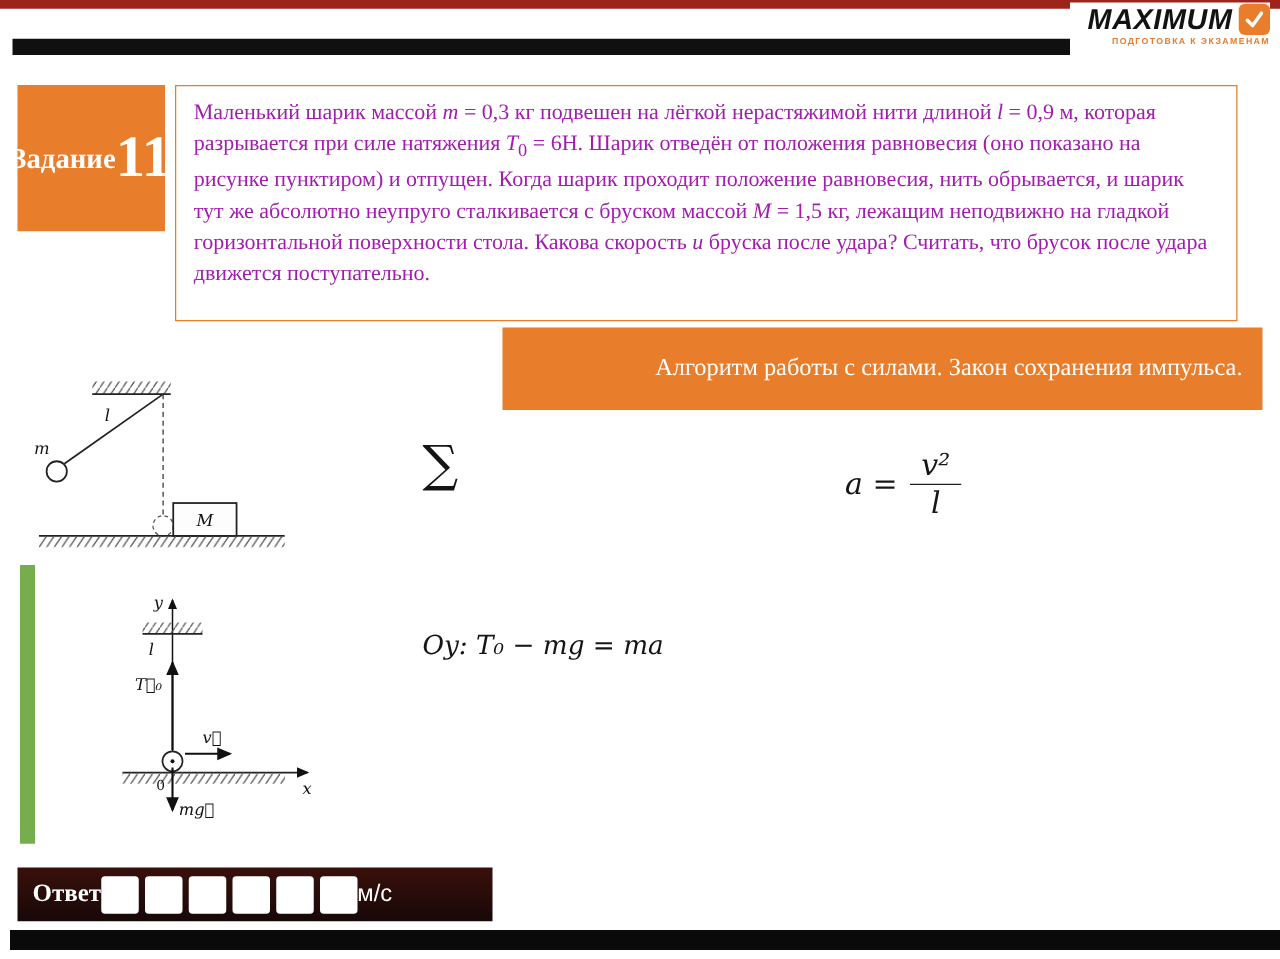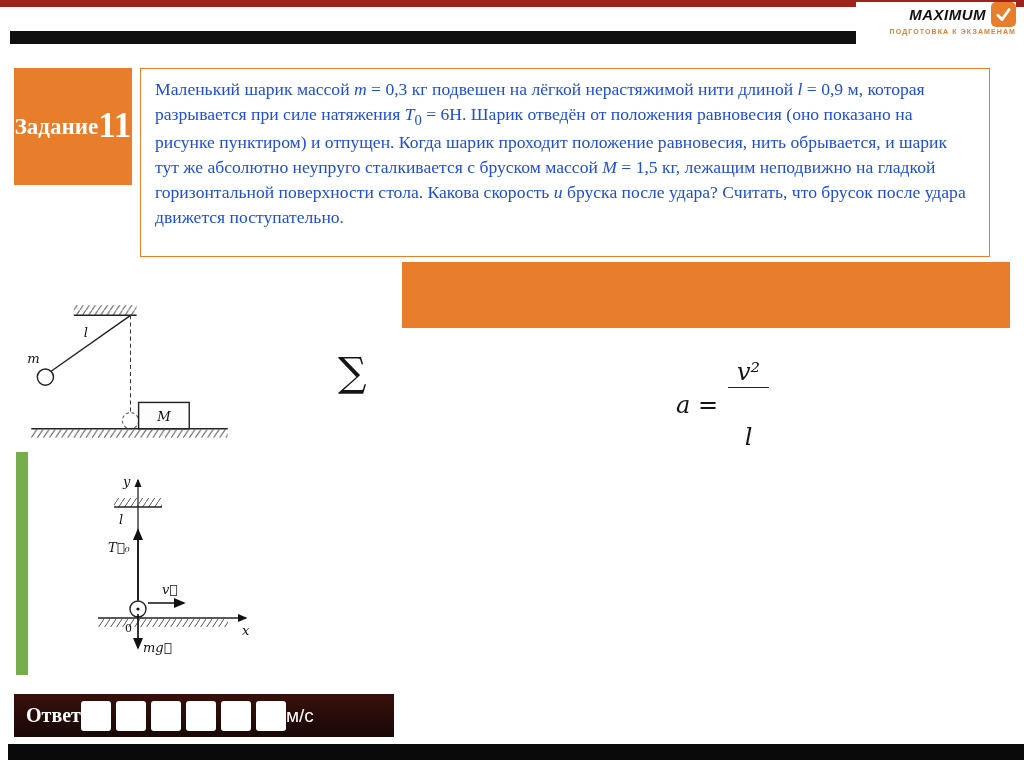--- a/index.html
+++ b/index.html
@@ -6,37 +6,37 @@
   .page{position:relative;width:1024px;height:767px;background:#ffffff;overflow:hidden;
         font-family:"Liberation Sans",sans-serif;}
   .abs{position:absolute;}
 
   
   .top-strip{left:0;top:0;width:1024px;height:7px;background:#9E231A;}
   .header-bar{left:10px;top:31px;width:976px;height:13px;background:#101010;}
   .logo{right:8px;top:2px;width:160px;height:42px;background:#fff;z-index:5;
         display:flex;flex-direction:column;align-items:flex-end;}
   .logo-row{display:flex;align-items:center;gap:5px;}
-  .logo-text{font-size:15px;font-weight:bold;font-style:italic;color:#121212;letter-spacing:.5px;}
+  .logo-text{font-size:23px;font-weight:bold;font-style:italic;color:#121212;letter-spacing:.5px;}
   .logo-icon{width:25px;height:25px;background:#E87D2B;border-radius:5px;display:flex;
              align-items:center;justify-content:center;}
   .logo-sub{font-size:7px;color:#E87D2B;font-weight:bold;letter-spacing:1.1px;margin-top:1px;}
 
   
   .task-box{left:14px;top:68px;width:118px;height:117px;background:#E87D2B;color:#fff;
             display:flex;flex-direction:row;align-items:center;justify-content:center;
             font-family:"Liberation Serif",serif;}
   .task-label{font-size:23px;font-weight:bold;}
-  .task-number{font-size:35px;font-weight:bold;line-height:1.05;}
+  .task-number{font-size:47px;font-weight:bold;line-height:1.05;}
 
   
   .problem-box{left:140px;top:68px;width:850px;height:189px;border:1.6px solid #E87D2B;
                box-sizing:border-box;padding:8px 14px;background:#fff;}
   .problem-text{margin:0;font-family:"Liberation Serif",serif;font-size:17.6px;line-height:1.42;
-                color:#1d4ed8;}
+                color:#a21caf;}
   .it{font-style:italic;}
 
   
   .banner{left:402px;top:262px;width:608px;height:66px;background:#E87D2B;color:#fff;
           box-sizing:border-box;padding:6px 16px 6px 10px;display:flex;flex-direction:column;
           justify-content:center;text-align:right;font-family:"Liberation Serif",serif;
           font-size:19.5px;line-height:1.5;}
 
   
   .green-bar{left:16px;top:452px;width:12px;height:223px;background:#76AE4E;}
@@ -54,21 +54,21 @@
   .block{fill:#fdfdfd;stroke:#222;stroke-width:1.4;}
   .lbl{font-family:"DejaVu Serif",serif;font-style:italic;font-size:13px;fill:#111;}
   .lbls{font-family:"DejaVu Serif",serif;font-size:11px;fill:#111;}
   .mid{text-anchor:middle;}
 
   
   .formula{position:absolute;font-family:"DejaVu Serif",serif;font-style:italic;color:#151515;}
   .f-sigma{left:338px;top:352px;display:flex;align-items:center;gap:10px;font-size:25px;}
   .sigma{font-size:40px;font-style:normal;line-height:1;}
   .f-accel{left:676px;top:358px;display:flex;align-items:center;gap:10px;font-size:24px;}
-  .frac{display:inline-flex;flex-direction:column;align-items:center;line-height:1.2;gap:35px;}
+  .frac{display:inline-flex;flex-direction:column;align-items:center;line-height:1.2;}
   .frac .num{padding:0 9px;border-bottom:1.7px solid #222;}
   .f-vec{left:338px;top:446px;font-size:23px;}
   .f-oy{left:338px;top:504px;font-size:21px;}
 
   
   .answer-bar{left:14px;top:694px;width:380px;height:43px;
               background:linear-gradient(180deg,#39100b,#170807);
               display:flex;align-items:center;box-sizing:border-box;padding:0 12px;}
   .answer-label{color:#fff;font-family:"Liberation Serif",serif;font-weight:bold;font-size:20px;}
   .answer-boxes{display:flex;gap:5px;}
@@ -98,20 +98,21 @@
   <div class="abs task-box">
     <div class="task-label">Задание</div>
     <div class="task-number">11</div>
   </div>
 
   <div class="abs problem-box">
     <p class="problem-text"><span>Маленький шарик массой </span><span class="it">m</span><span> = 0,3 кг подвешен на лёгкой нерастяжимой нити длиной </span><span class="it">l</span><span> = 0,9 м, которая разрывается при силе натяжения  </span><span class="it">T</span><sub>0</sub><span> = 6Н. Шарик отведён от положения равновесия (оно показано на рисунке пунктиром) и отпущен. Когда шарик проходит положение равновесия, нить обрывается, и шарик тут же абсолютно неупруго сталкивается с бруском массой </span><span class="it">M</span><span> = 1,5 кг,  лежащим неподвижно на гладкой горизонтальной поверхности стола. Какова скорость </span><span class="it">u</span><span> бруска после удара? Считать, что брусок после удара движется поступательно.</span></p>
   </div>
 
   <div class="abs banner">
+    <div>Алгоритм работы с силами. Закон сохранения импульса.</div>
   </div>
 
   <svg class="abs diag1" viewBox="0 0 210 152">
     <defs>
       <pattern id="hatch1" patternUnits="userSpaceOnUse" width="6" height="9">
         <line x1="0" y1="9" x2="6" y2="0" stroke="#555" stroke-width="1"></line>
       </pattern>
     </defs>
     <g>
       <rect x="48" y="13" width="62" height="10" fill="url(#hatch1)"></rect>
@@ -171,20 +172,23 @@
 
   <div class="formula f-accel">
     <span>a =</span>
     <span class="frac">
       <span class="num">v²</span>
       <span class="den">l</span>
     </span>
   </div>
 
 
+  <div class="formula f-oy">
+    <span>Oy:  T₀ − mg = ma</span>
+  </div>
 
   <div class="abs answer-bar">
     <span class="answer-label">Ответ</span>
     <div class="answer-boxes">
       <div class="abox"></div>
       <div class="abox"></div>
       <div class="abox"></div>
       <div class="abox"></div>
       <div class="abox"></div>
       <div class="abox"></div>

